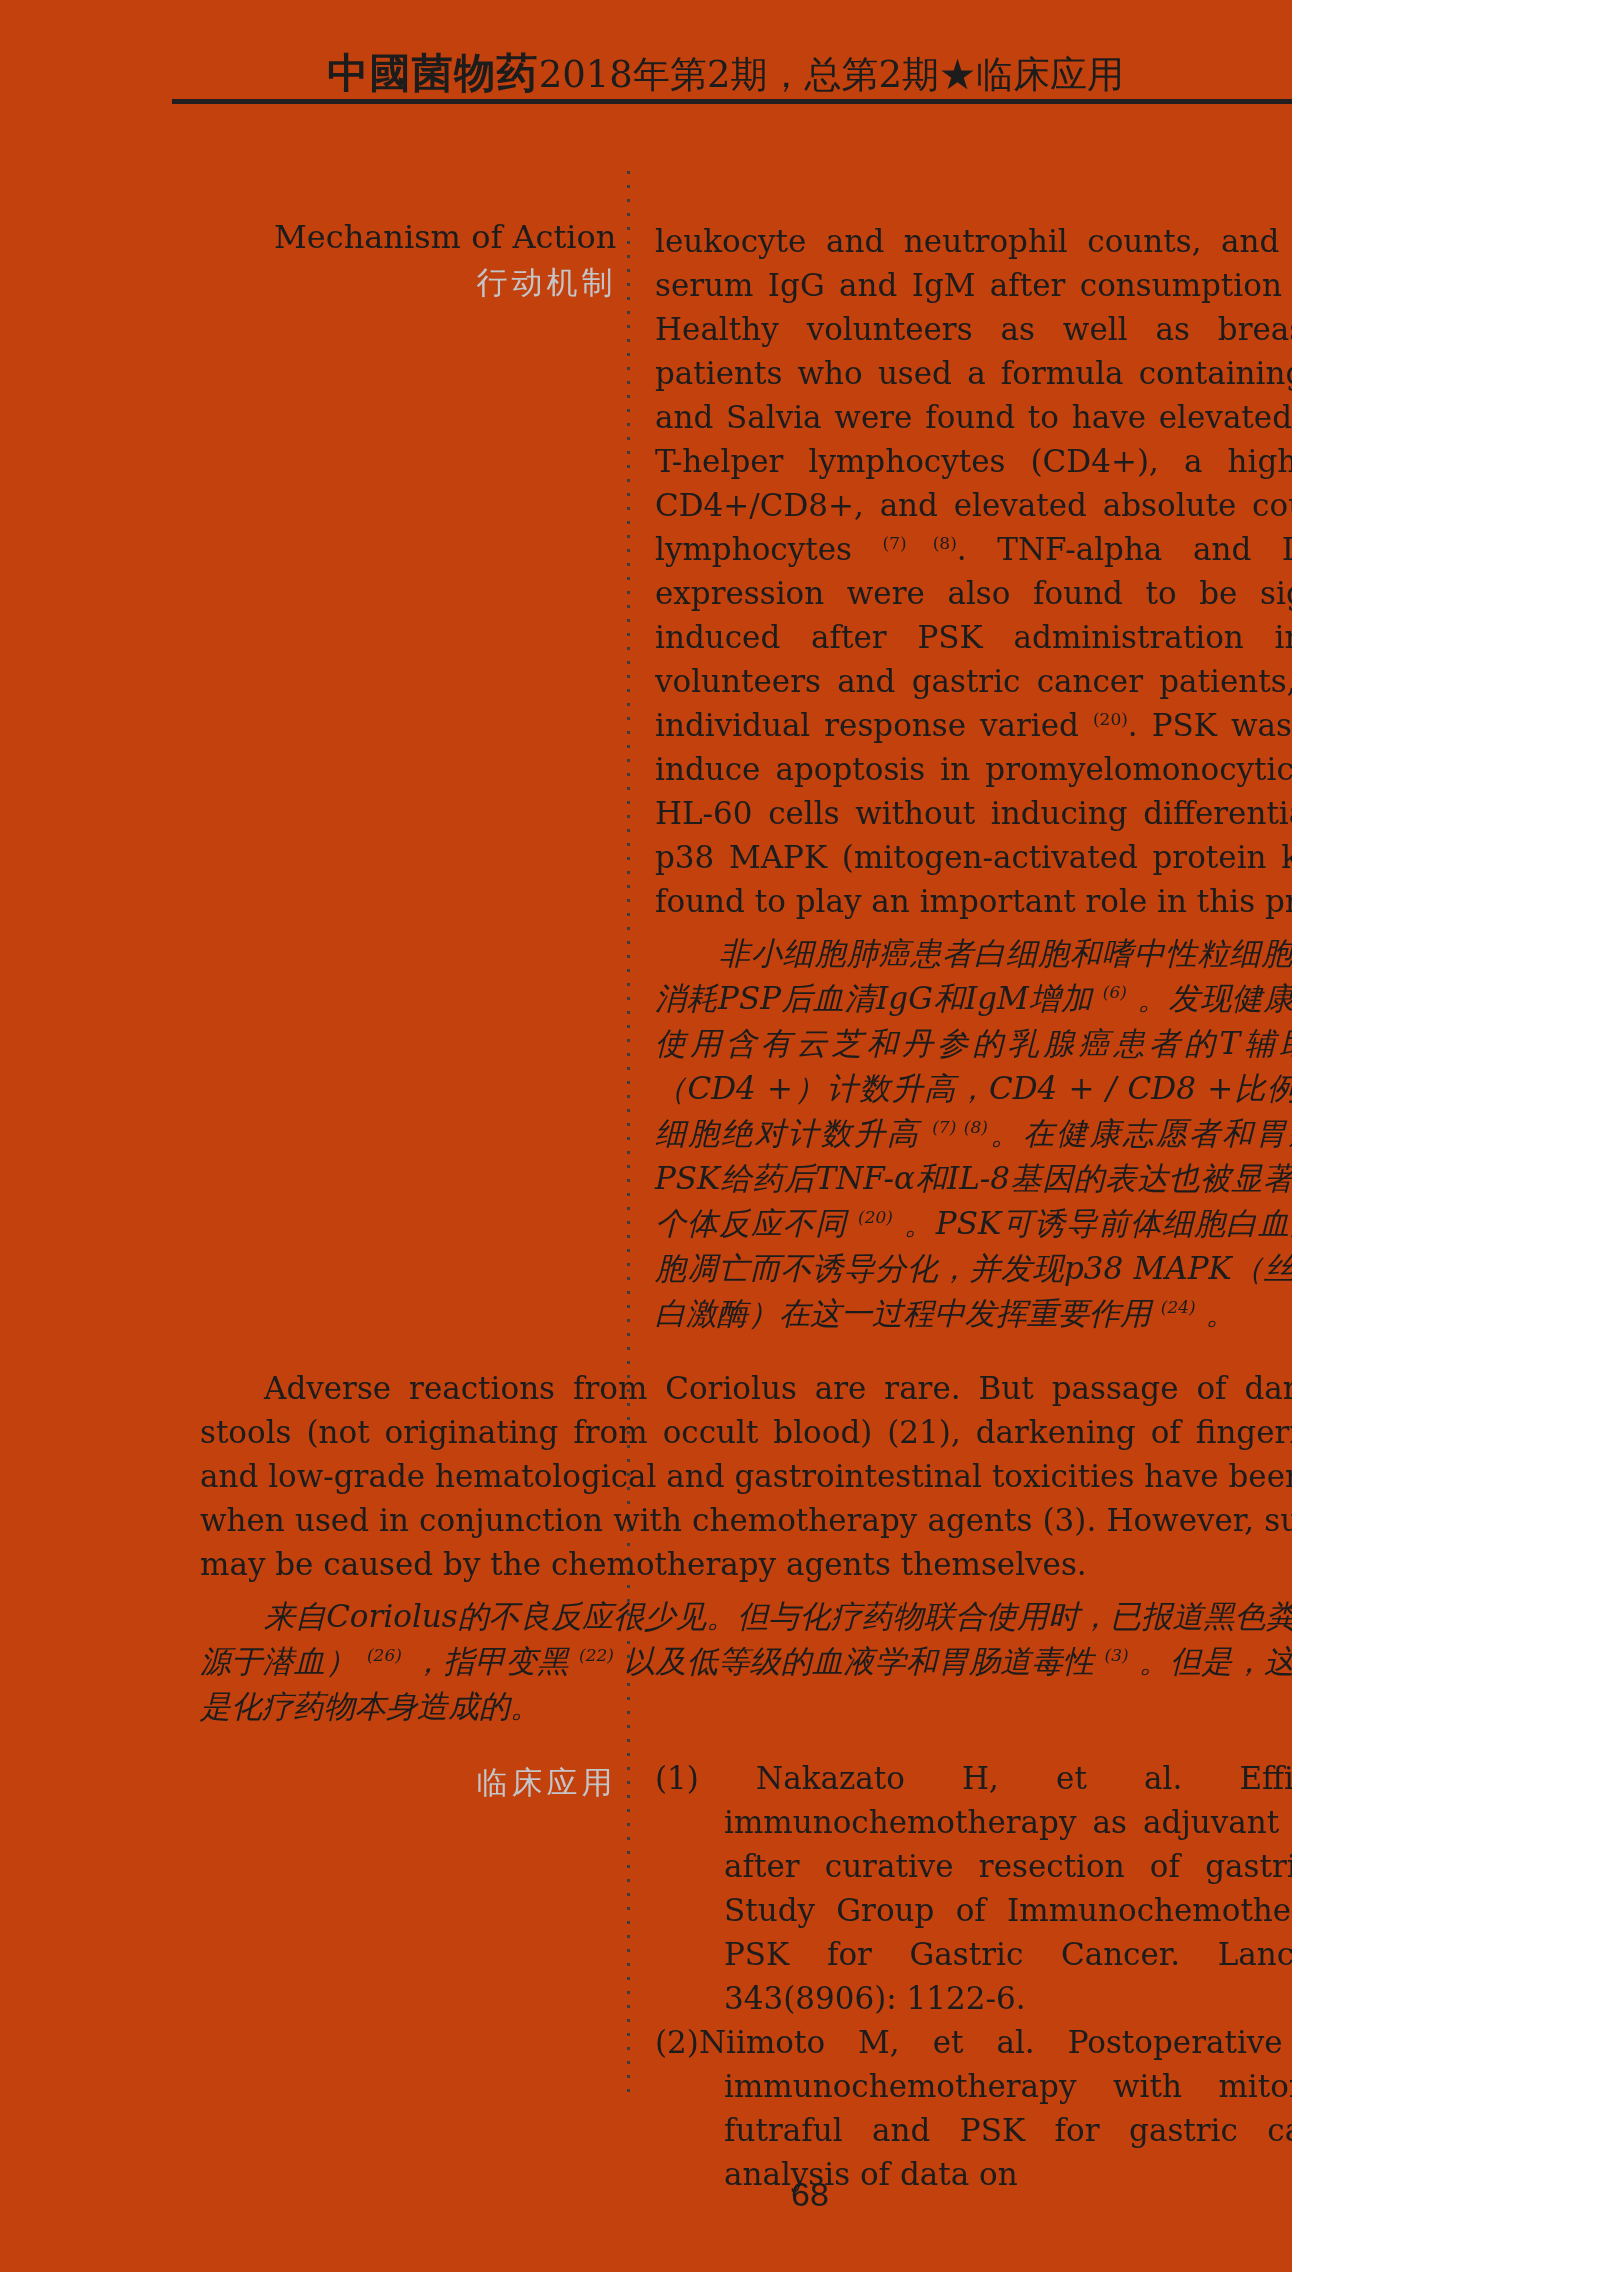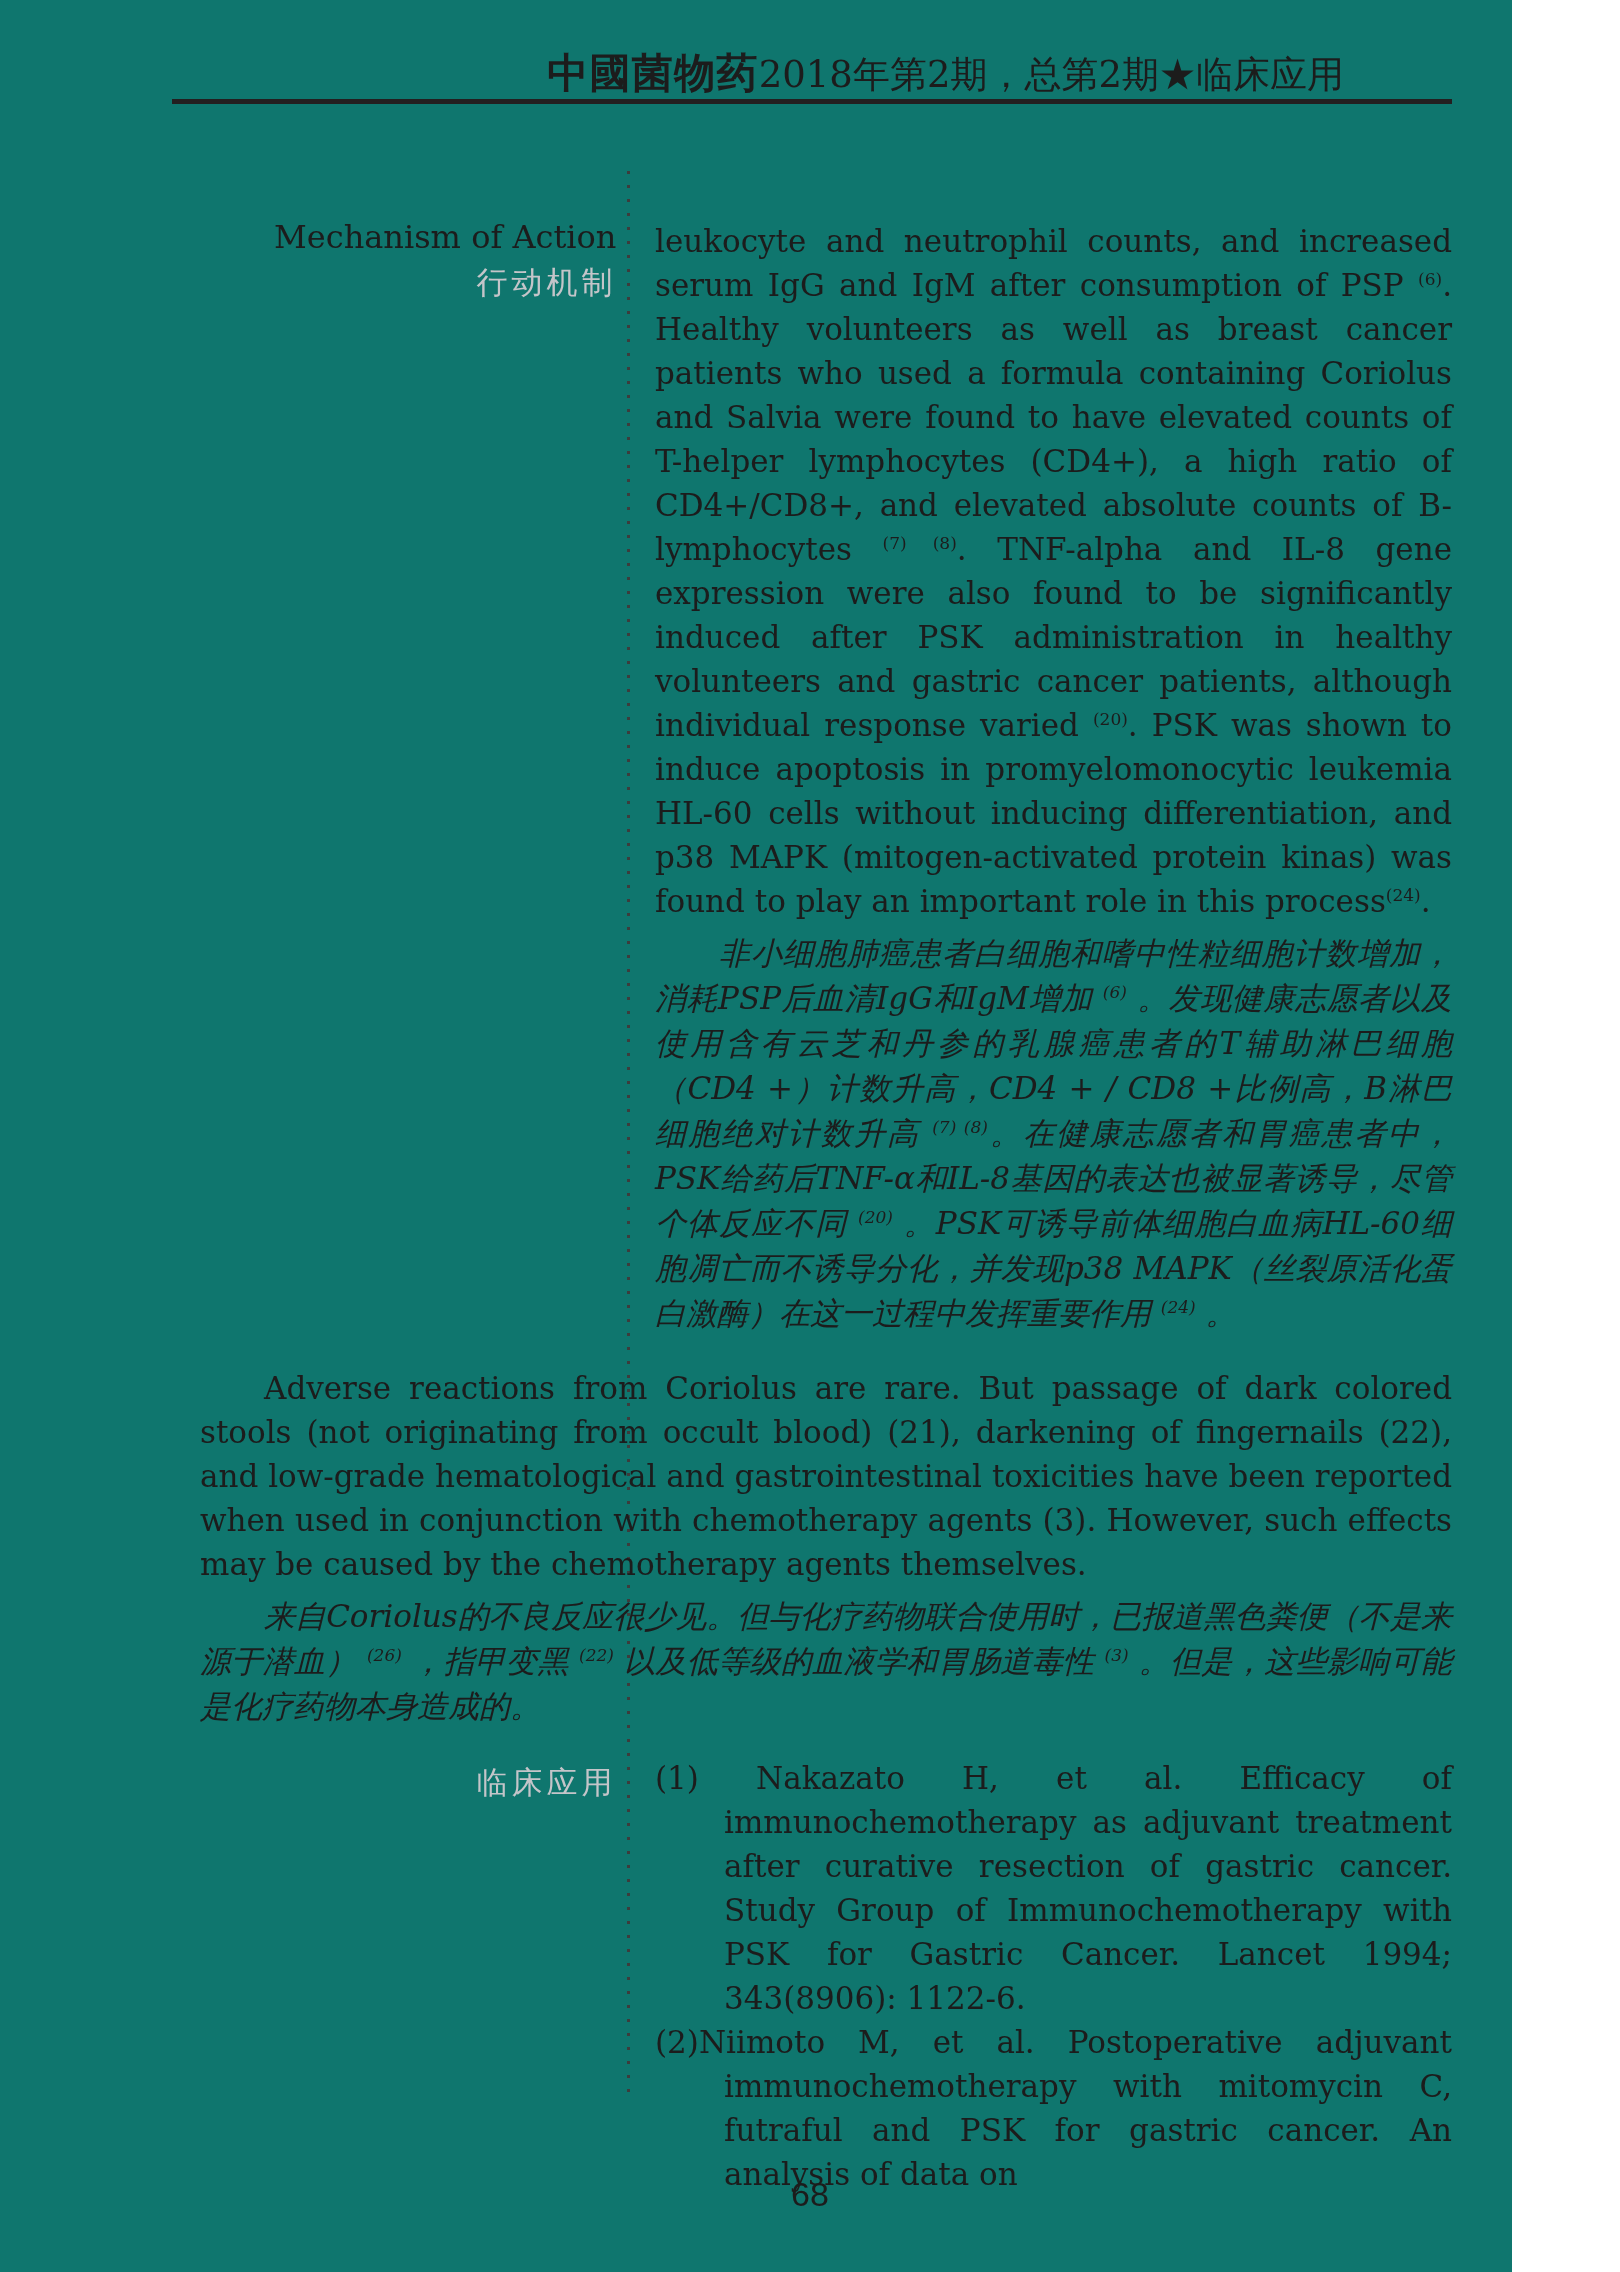--- a/index.html
+++ b/index.html
@@ -1,19 +1,19 @@
 <!DOCTYPE html>
 <html style="font-size:10.6px"><head>
 <meta charset="utf-8">
 <style>
   html,body{margin:0;padding:0;background:#ffffff;}
   .page{
     position:relative;
-    width:1512px;height:2273px;
-    background:#0f766e;
+    width:1292px;height:2273px;
+    background:#c2410c;
     font-family:"DejaVu Serif","Liberation Serif",serif;
     color:#1c1c1c;
     overflow:hidden;
   }
   
   .header{
     position:absolute;
     top:52px;right:168px;
     text-align:right;
     white-space:nowrap;

